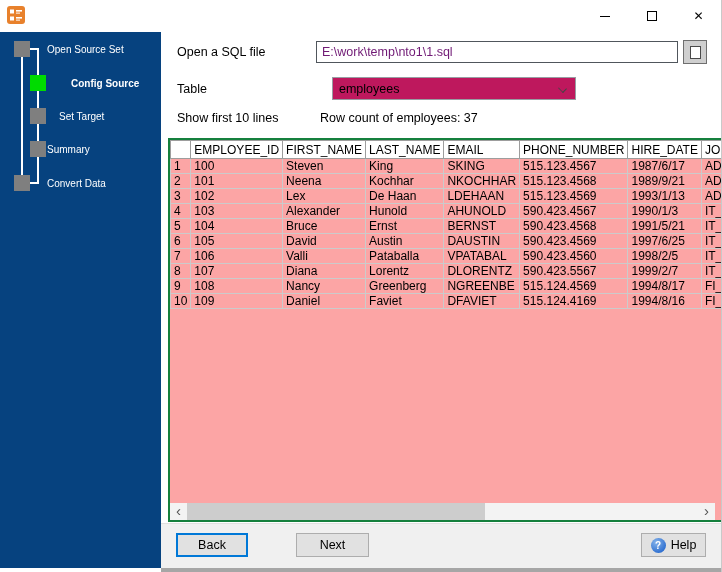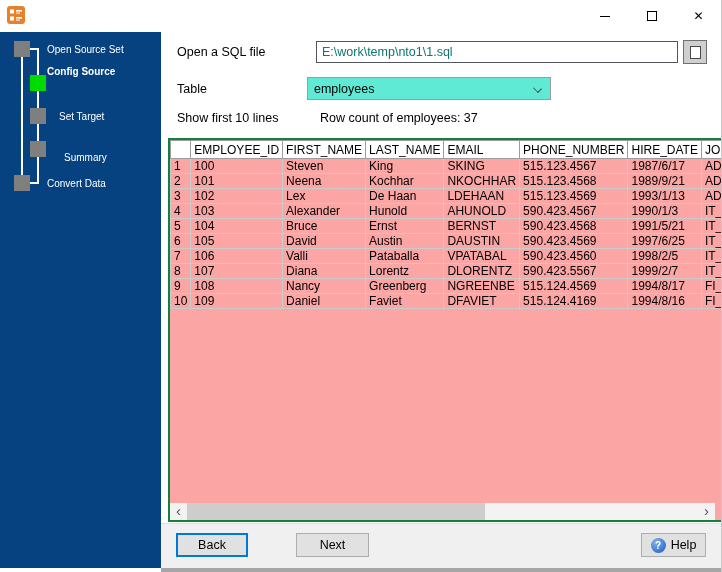--- a/index.html
+++ b/index.html
@@ -29,32 +29,32 @@
 
   
   .content-bg { position:absolute; left:161px; top:32px; width:561px; height:491px; background:#ffffff; }
   .button-strip { position:absolute; left:161px; top:523px; width:561px; height:45px; background:#f0f0f0; border-top:1px solid #e0e0e0; }
   .bottom-edge { position:absolute; left:161px; top:568px; width:561px; height:4px; background:#a6a6a6; }
 
   .form-label { position:absolute; font-size:12.5px; color:#000; white-space:nowrap; }
   .file-input {
     position:absolute; left:316px; top:41px; width:362px; height:22px;
     border:1px solid #50565c; background:#fff; font-family:inherit; font-size:12.5px;
-    padding:0 5px; color:#0f766e; outline:none;
+    padding:0 5px; color:#701a75; outline:none;
   }
   .browse-btn {
     position:absolute; left:683px; top:40px; width:24px; height:24px;
     background:#cfcfcf; border:1px solid #6f6f6f; display:flex; align-items:center; justify-content:center; cursor:default;
   }
   .doc-icon { width:11px; height:13px; background:#fff; border:1px solid #4a4a4a; padding:2px 1px; }
   .doc-lines { width:100%; height:100%; background:repeating-linear-gradient(to bottom,#8a8a8a 0 1px,transparent 1px 3px); }
 
   .combo {
-    position:absolute; left:307px; top:77px; width:244px; height:23px;
-    background:#5eead4; border:1px solid #989da2; font-size:12.5px; color:#000;
+    position:absolute; left:332px; top:77px; width:244px; height:23px;
+    background:#be185d; border:1px solid #989da2; font-size:12.5px; color:#000;
     display:flex; align-items:center; padding:0 6px; cursor:default;
   }
   .combo-chevron {
     position:absolute; right:9px; top:7px; width:7px; height:7px;
     border-right:1.6px solid #444; border-bottom:1.6px solid #444; transform:rotate(45deg) scale(1,0.8);
   }
 
   
   .grid-panel {
     position:absolute; left:168px; top:138px; width:619px; height:384px;
@@ -121,25 +121,25 @@
 
   <div class="sidebar">
     <div class="step-line" style="left:21px; top:25px; width:2px; height:119px;"></div>
     <div class="step-line" style="left:37px; top:16px; width:2px; height:136px;"></div>
     <div class="step-line" style="left:30px; top:16px; width:9px; height:2px;"></div>
     <div class="step-line" style="left:30px; top:150px; width:9px; height:2px;"></div>
     <div id="steps-host">
         <div class="step-square" style="left: 14px; top: 9px;"></div>
         <div class="step-label" style="top: 10px;">Open Source Set</div>
         <div class="step-square active" style="left: 30px; top: 43px;"></div>
-        <div class="step-label active" style="top: 32px;">Config Source</div>
+        <div class="step-label active" style="top: 44px; padding-left: 24px;">Config Source</div>
         <div class="step-square" style="left: 30px; top: 76px;"></div>
         <div class="step-label" style="top: 77px; padding-left: 12px;">Set Target</div>
         <div class="step-square" style="left: 30px; top: 109px;"></div>
-        <div class="step-label" style="top: 118px; margin-left: 17px;">Summary</div>
+        <div class="step-label" style="top: 110px;">Summary</div>
         <div class="step-square" style="left: 14px; top: 143px;"></div>
         <div class="step-label" style="top: 144px;">Convert Data</div>
       </div>
   </div>
 
   <div class="content-bg"></div>
   <div class="button-strip"></div>
   <div class="bottom-edge"></div>
 
   <span class="form-label" style="left:177px; top:45px;">Open a SQL file</span>

